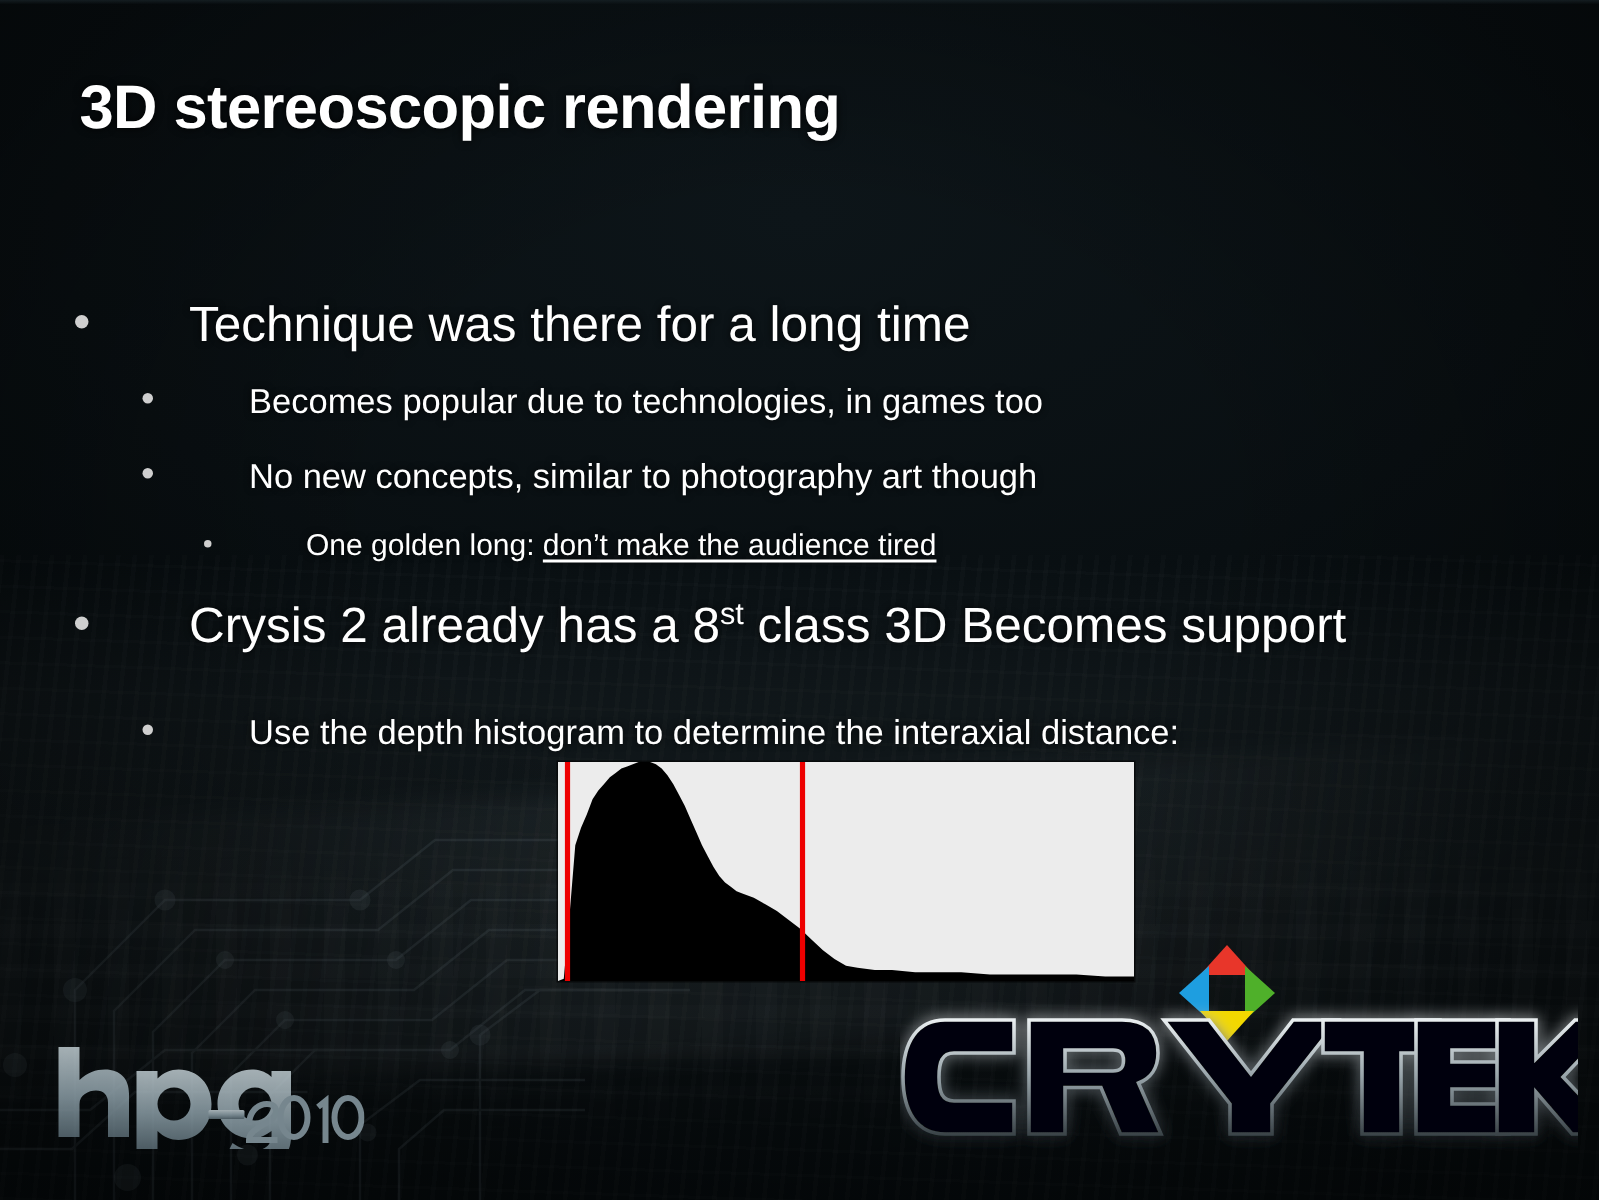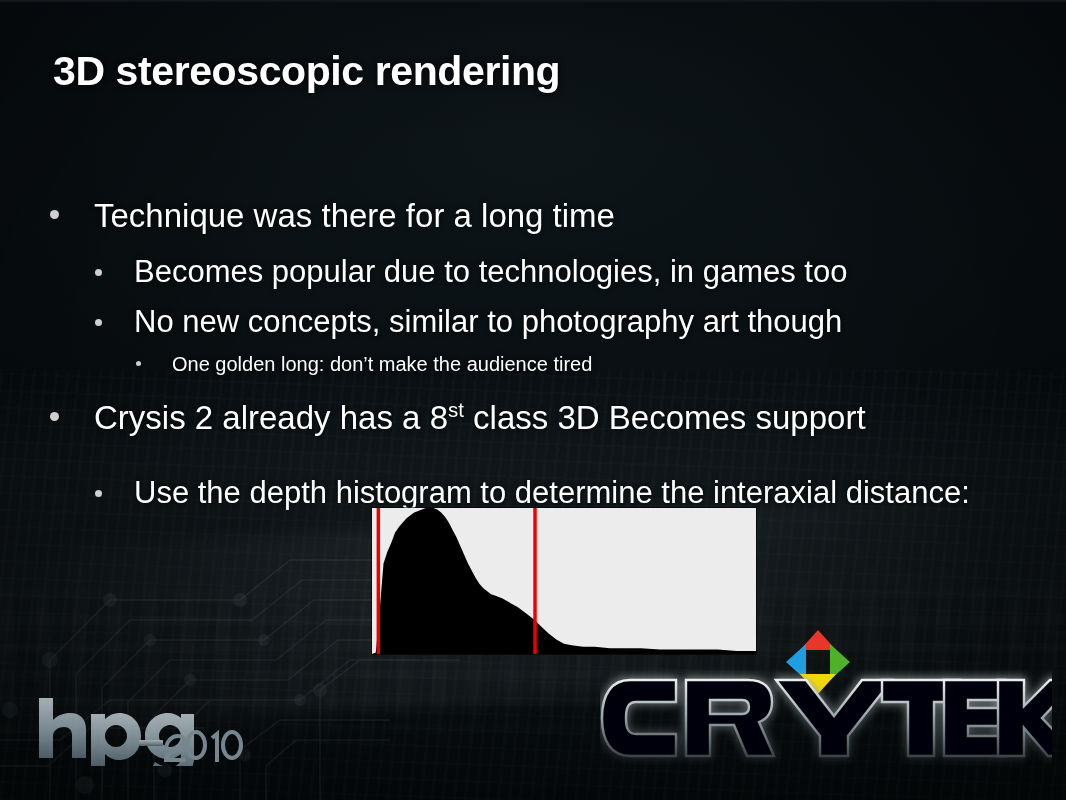--- a/index.html
+++ b/index.html
@@ -93,49 +93,50 @@
     position: absolute;
     left: 0; top: 0; right: 0; bottom: 0;
   }
   .bullet-row {
     position: absolute;
     display: flex;
     align-items: baseline;
     color: #ffffff;
     white-space: nowrap;
     text-shadow: 0 0 5px rgba(0,0,0,.85);
+    gap: 32px;
   }
   .bullet-mark {
     flex: 0 0 auto;
     border-radius: 50%;
     background: #cfcfcf;
     display: inline-block;
   }
   .bullet-text {
     display: inline-block;
   }
 
   
   .lvl1 { left: 50px; font-size: 33px; }
   .lvl1 .bullet-mark { width: 9px; height: 9px; margin-right: 35px; position: relative; top: -8px; }
   
-  .lvl2 { left: 95px; font-size: 31px; }
+  .lvl2 { left: 95px; font-size: 23px; }
   .lvl2 .bullet-mark { width: 7px; height: 7px; margin-right: 32px; position: relative; top: -6px; }
   
   .lvl3 { left: 136px; font-size: 20px; }
   .lvl3 .bullet-mark { width: 5px; height: 5px; margin-right: 31px; position: relative; top: -5px; }
 
   .row-1 { top: 197px; }
   .row-2 { top: 254px; }
   .row-3 { top: 304px; }
   .row-4 { top: 353px; }
   .row-5 { top: 398px; }
   .row-6 { top: 475px; text-align: right; }
 
-  .u { text-underline-offset: 3px; }
+  .u { text-decoration: underline; text-underline-offset: 3px; }
   .sup { font-size: .62em; vertical-align: super; }
 
   
   #histogram {
     position: absolute;
     left: 372px;
     top: 508px;
     width: 384px;
     height: 146px;
     background: #ececec;

